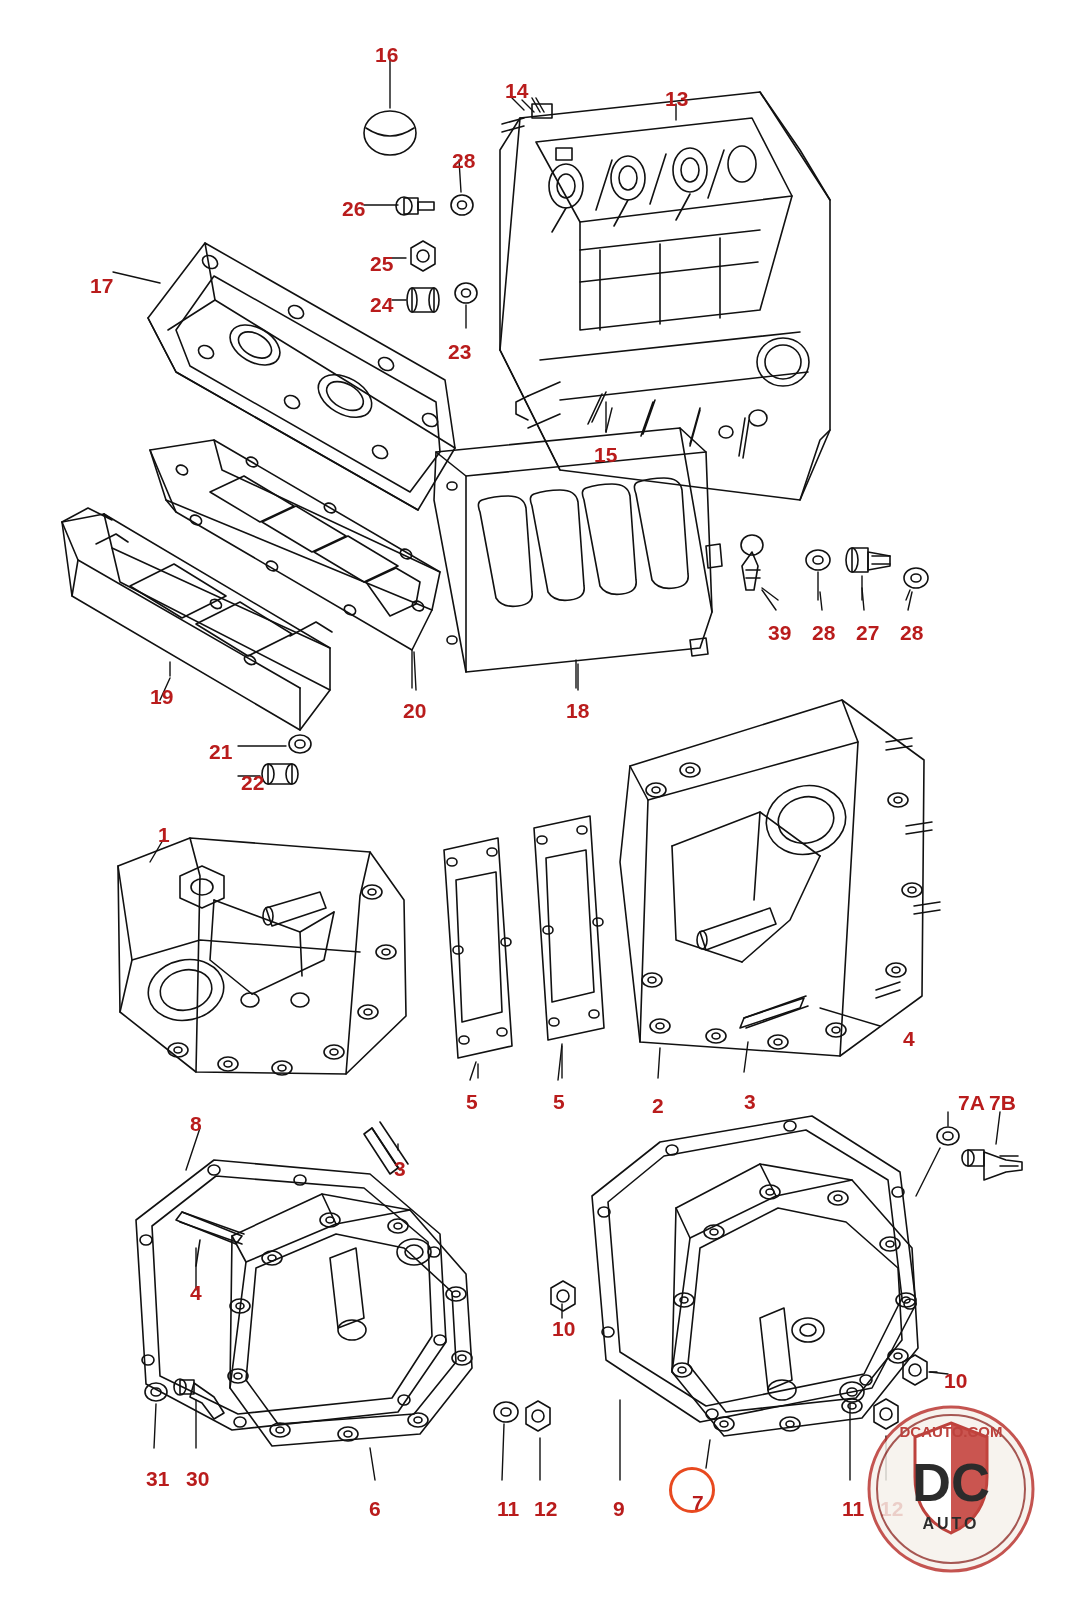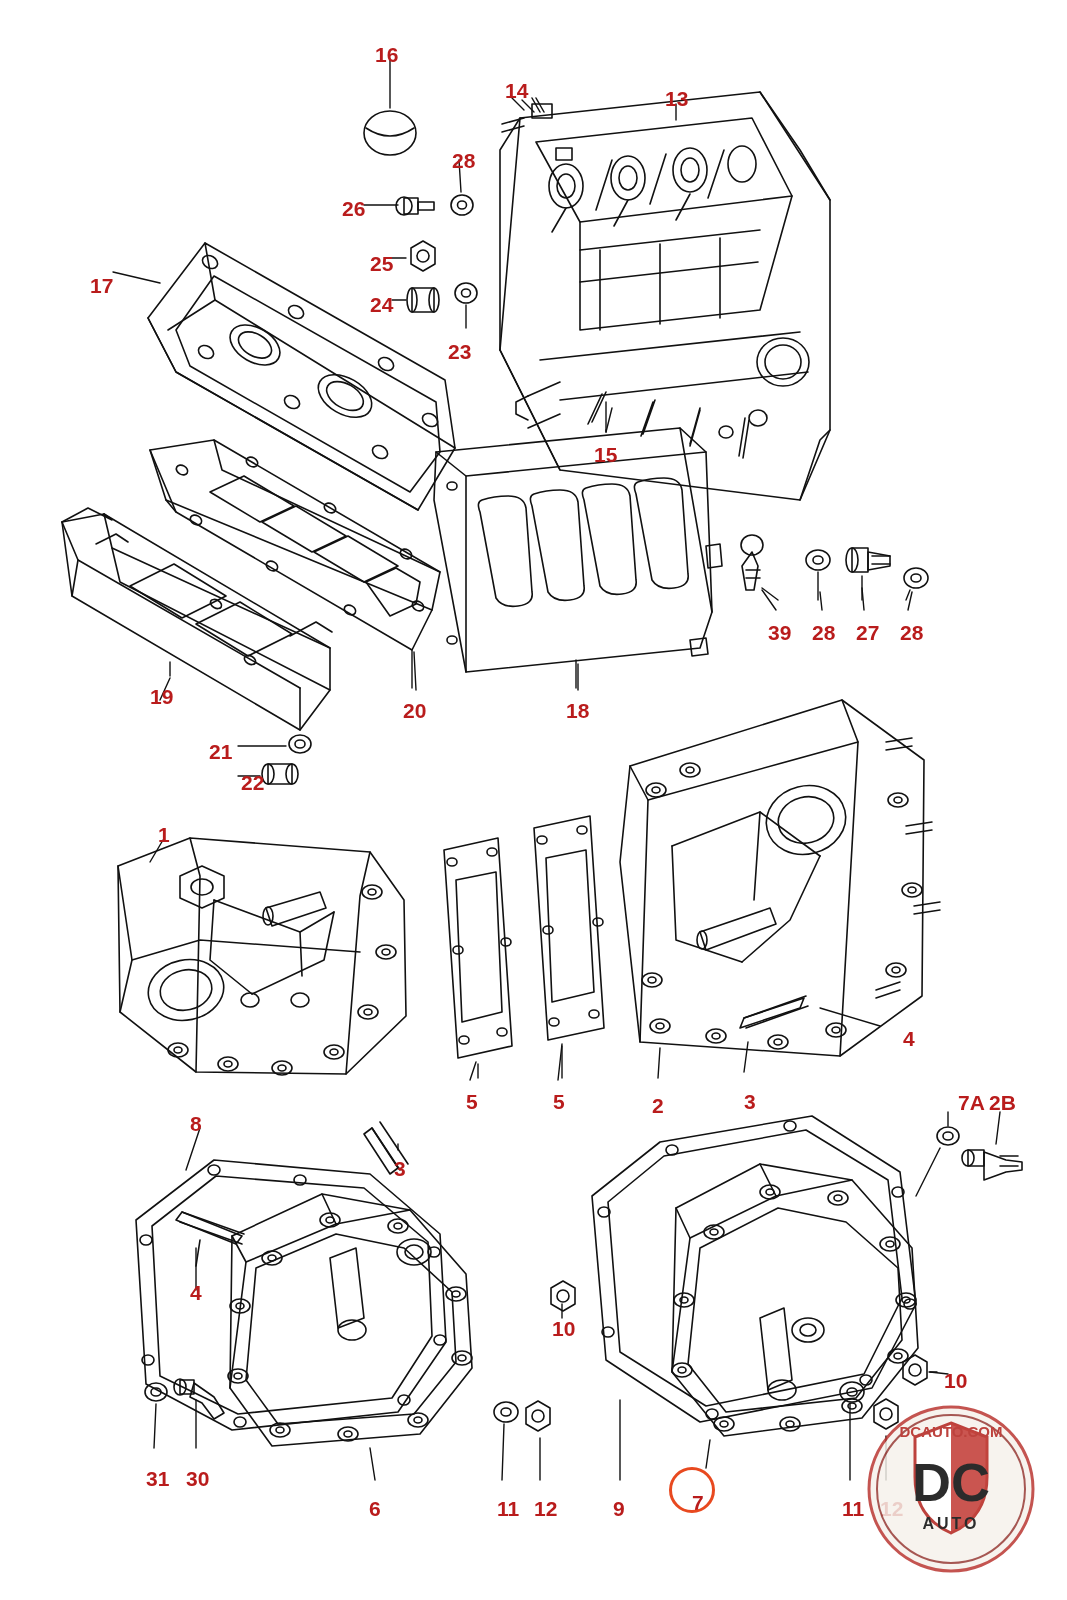--- a/index.html
+++ b/index.html
@@ -559,21 +559,21 @@
     <div class="label" style="left: 566px; top: 700px;">18</div>
     <div class="label" style="left: 209px; top: 741px;">21</div>
     <div class="label" style="left: 209px; top: 772px; margin-left: 32px;">22</div>
     <div class="label" style="left: 158px; top: 824px;">1</div>
     <div class="label" style="left: 903px; top: 1028px;">4</div>
     <div class="label" style="left: 466px; top: 1091px;">5</div>
     <div class="label" style="left: 553px; top: 1091px;">5</div>
     <div class="label" style="left: 652px; top: 1095px;">2</div>
     <div class="label" style="left: 744px; top: 1091px;">3</div>
     <div class="label" style="left: 934px; top: 1092px; margin-left: 24px;">7A</div>
-    <div class="label" style="left: 989px; top: 1092px;">2B</div>
+    <div class="label" style="left: 989px; top: 1092px;">7B</div>
     <div class="label" style="left: 190px; top: 1113px;">8</div>
     <div class="label" style="left: 394px; top: 1158px;">3</div>
     <div class="label" style="left: 190px; top: 1282px;">4</div>
     <div class="label" style="left: 552px; top: 1318px;">10</div>
     <div class="label" style="left: 944px; top: 1370px;">10</div>
     <div class="label" style="left: 146px; top: 1468px;">31</div>
     <div class="label" style="left: 186px; top: 1468px; text-align: center;">30</div>
     <div class="label" style="left: 369px; top: 1498px;">6</div>
     <div class="label" style="left: 497px; top: 1498px;">11</div>
     <div class="label" style="left: 534px; top: 1498px;">12</div>

